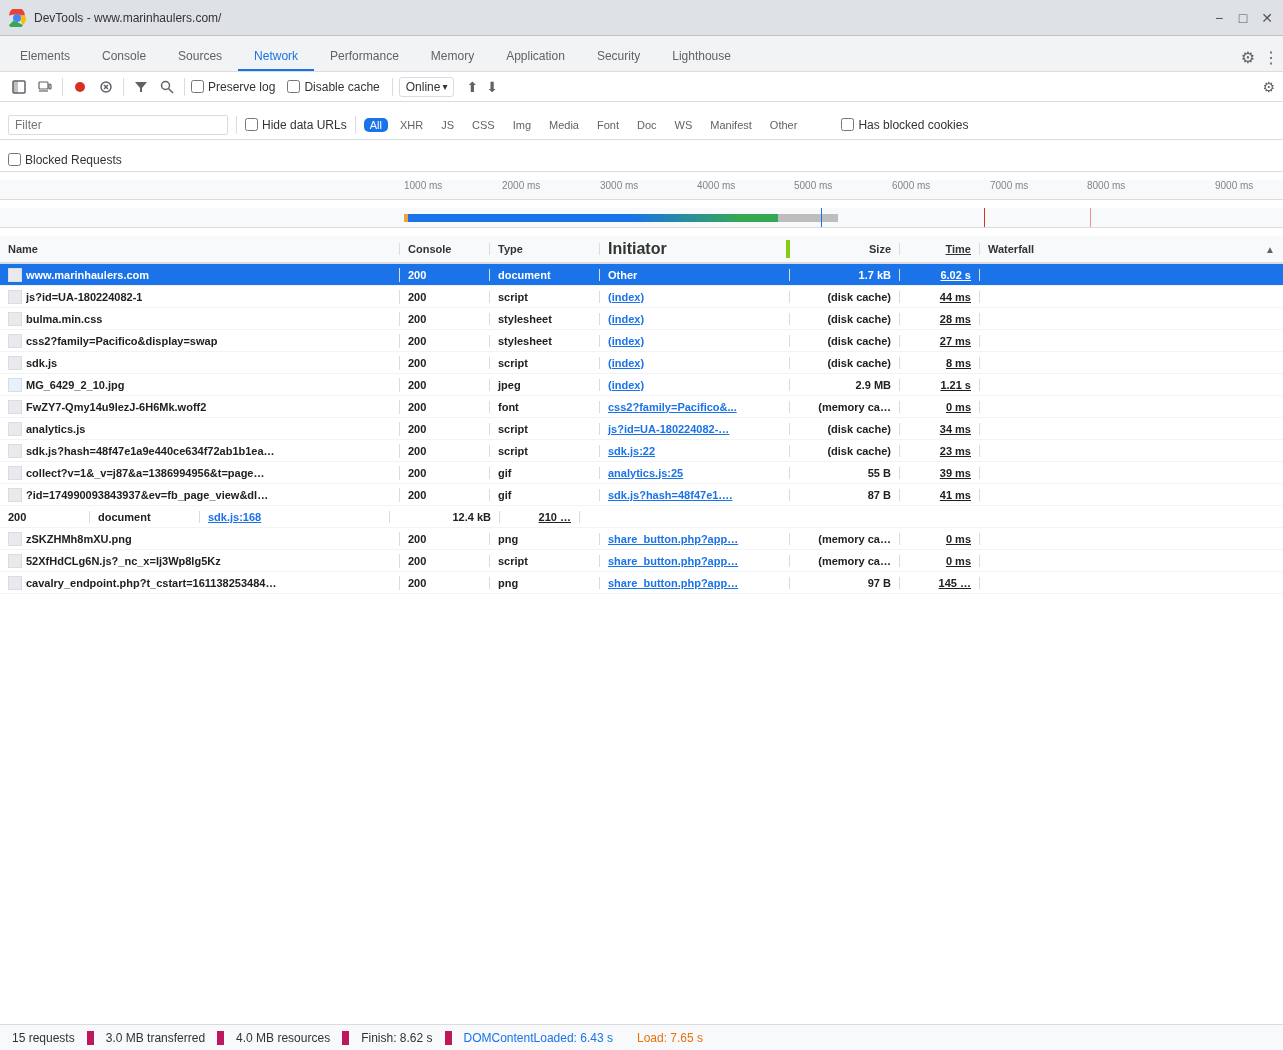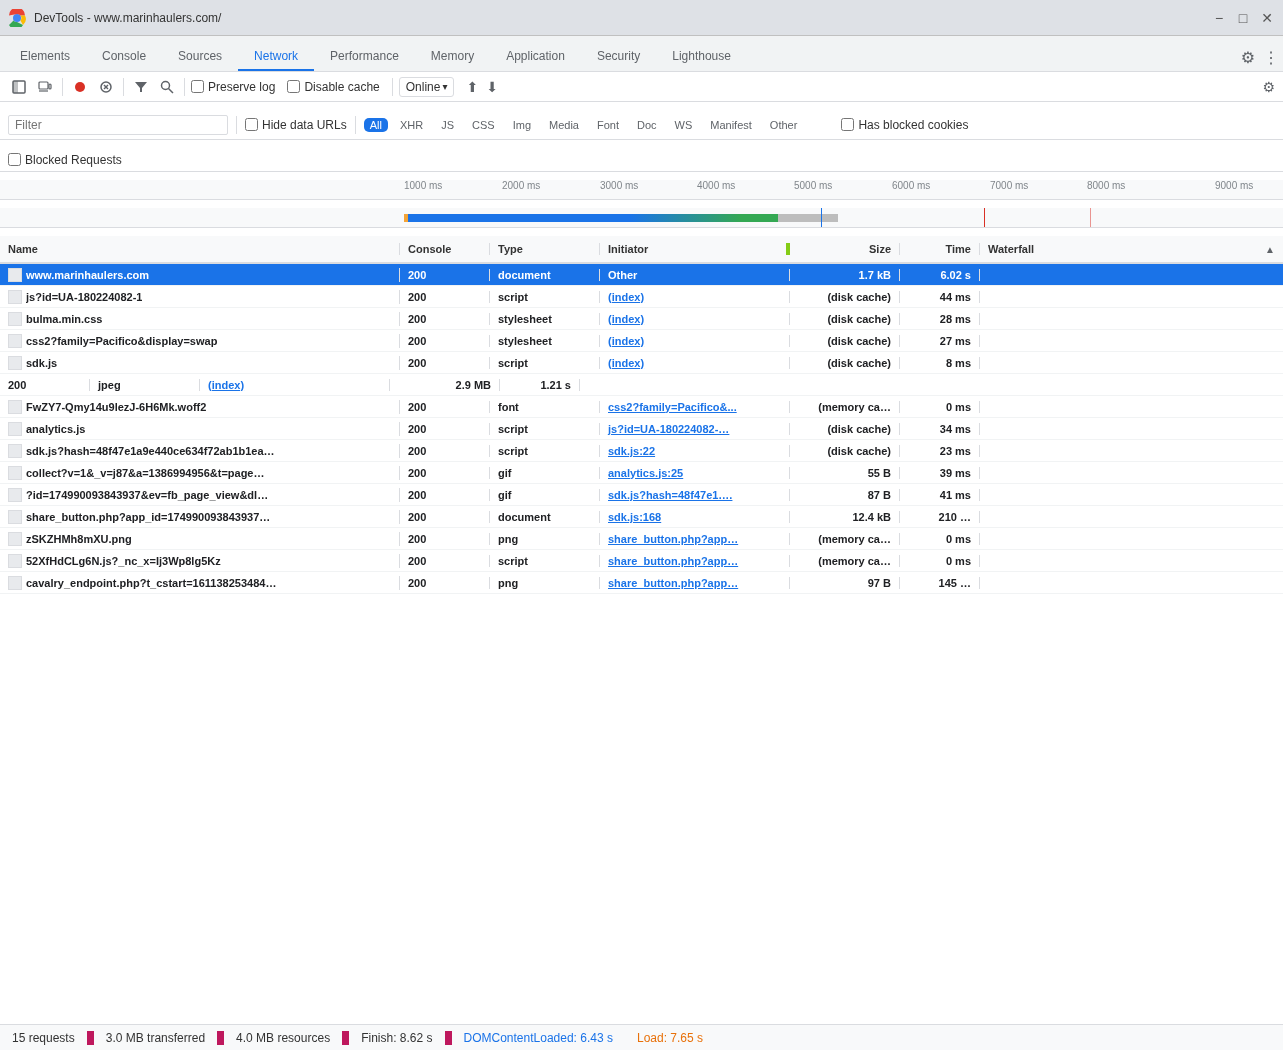--- a/index.html
+++ b/index.html
@@ -144,23 +144,23 @@
       background: #f8f9fa;
       border-bottom: 2px solid #dadce0;
       height: 28px;
       align-items: center;
       position: sticky; top: 0;
       z-index: 10;
     }
     .col-name { width: 400px; min-width: 400px; padding: 0 8px; font-size: 11px; font-weight: 600; color: #333; border-right: 1px solid #dadce0; }
     .col-status { width: 90px; min-width: 90px; padding: 0 8px; font-size: 11px; font-weight: 600; color: #333; border-right: 1px solid #dadce0; }
     .col-type { width: 110px; min-width: 110px; padding: 0 8px; font-size: 11px; font-weight: 600; color: #333; border-right: 1px solid #dadce0; }
-    .col-initiator { width: 190px; min-width: 190px; padding: 0 8px; font-size: 11px; font-weight: 600; color: #333; border-right: 4px solid #84cc16; }
+    .col-initiator { width: 190px; min-width: 190px; padding: 0 8px; font-size: 16px; font-weight: 600; color: #333; border-right: 4px solid #84cc16; }
     .col-size { width: 110px; min-width: 110px; padding: 0 8px; font-size: 11px; font-weight: 600; color: #333; border-right: 1px solid #dadce0; text-align: right; }
-    .col-time { width: 80px; min-width: 80px; padding: 0 8px; font-size: 11px; font-weight: 600; color: #333; border-right: 1px solid #dadce0; text-align: right; }
+    .col-time { width: 80px; min-width: 80px; padding: 0 8px; font-size: 11px; font-weight: 600; color: #333; border-right: 1px solid #dadce0; text-align: right; text-decoration: underline; }
     .col-waterfall { flex: 1; padding: 0 8px; font-size: 11px; font-weight: 600; color: #333; display: flex; align-items: center; justify-content: space-between; }
 
     .table-row {
       display: flex;
       height: 22px;
       align-items: center;
       border-bottom: 1px solid #f1f3f4;
       cursor: pointer;
     }
     .table-row.selected { background: #1a73e8; color: #fff; }
@@ -490,20 +490,24 @@
           <div class="cell col-status">200</div>
           <div class="cell col-type">script</div>
           <div class="cell col-initiator"><span class="initiator-link">(index)</span></div>
           <div class="cell col-size">(disk cache)</div>
           <div class="cell col-time">8 ms</div>
           <div class="cell col-waterfall" style="position: relative; overflow: hidden;">
             <div style="position: absolute; height: 10px; top: 50%; transform: translateY(-50%); left: 85%; width: 1%; background: rgb(255, 202, 40);"></div>
           </div>
         </div>
         <div class="table-row">
+          <div class="cell col-name">
+            <span class="file-icon" style="background: rgb(232, 240, 254);"></span>
+            <span style="overflow: hidden; text-overflow: ellipsis; white-space: nowrap;">MG_6429_2_10.jpg</span>
+          </div>
           <div class="cell col-status">200</div>
           <div class="cell col-type">jpeg</div>
           <div class="cell col-initiator"><span class="initiator-link">(index)</span></div>
           <div class="cell col-size">2.9 MB</div>
           <div class="cell col-time">1.21 s</div>
           <div class="cell col-waterfall" style="position: relative; overflow: hidden;">
             <div style="position: absolute; height: 10px; top: 50%; transform: translateY(-50%); left: 85%; width: 12%; background: rgb(76, 175, 80);"></div>
           </div>
         </div>
         <div class="table-row">
@@ -570,24 +574,20 @@
           <div class="cell col-status">200</div>
           <div class="cell col-type">gif</div>
           <div class="cell col-initiator"><span class="initiator-link">sdk.js?hash=48f47e1….</span></div>
           <div class="cell col-size">87 B</div>
           <div class="cell col-time">41 ms</div>
           <div class="cell col-waterfall" style="position: relative; overflow: hidden;">
             <div style="position: absolute; height: 10px; top: 50%; transform: translateY(-50%); left: 90%; width: 2%; background: rgb(26, 115, 232);"></div>
           </div>
         </div>
         <div class="table-row">
-          <div class="cell col-name">
-            <span class="file-icon"></span>
-            <span style="overflow: hidden; text-overflow: ellipsis; white-space: nowrap;">share_button.php?app_id=174990093843937…</span>
-          </div>
           <div class="cell col-status">200</div>
           <div class="cell col-type">document</div>
           <div class="cell col-initiator"><span class="initiator-link">sdk.js:168</span></div>
           <div class="cell col-size">12.4 kB</div>
           <div class="cell col-time">210 …</div>
           <div class="cell col-waterfall" style="position: relative; overflow: hidden;">
             <div style="position: absolute; height: 10px; top: 50%; transform: translateY(-50%); left: 88%; width: 8%; background: rgb(26, 115, 232);"></div>
           </div>
         </div>
         <div class="table-row">

